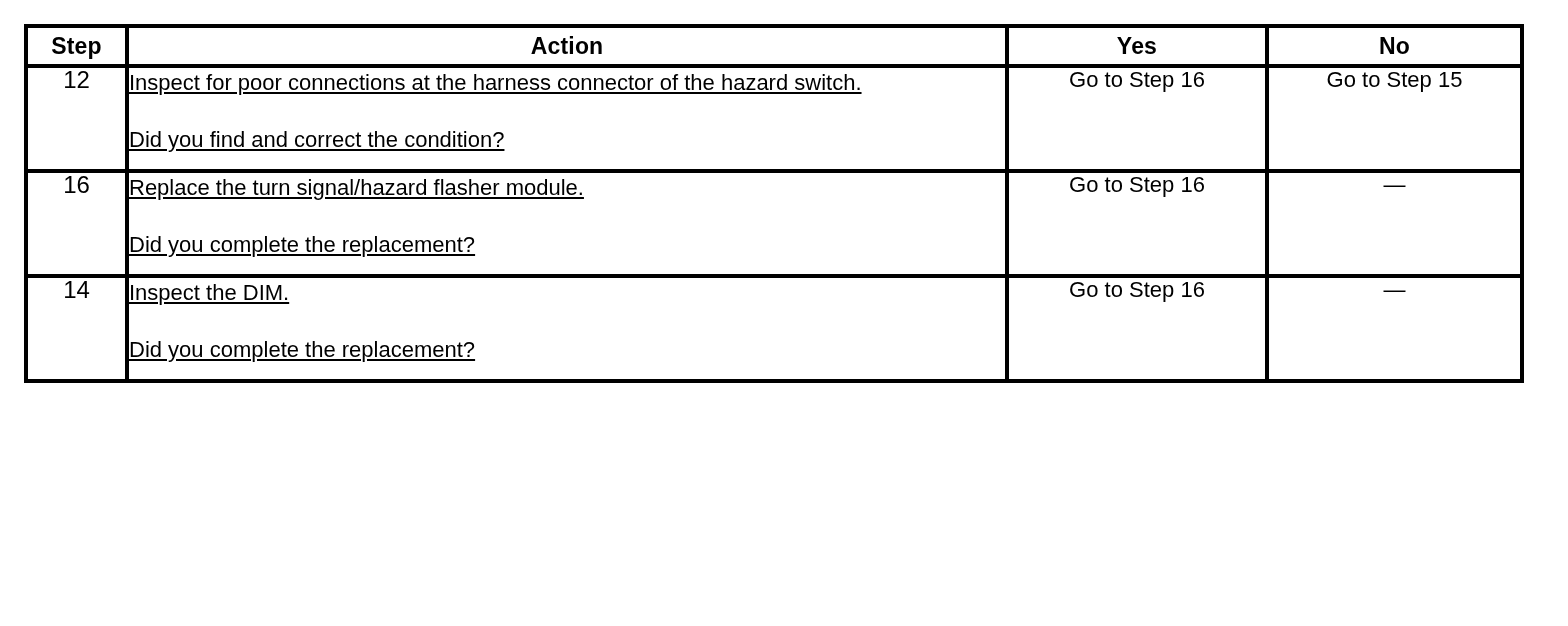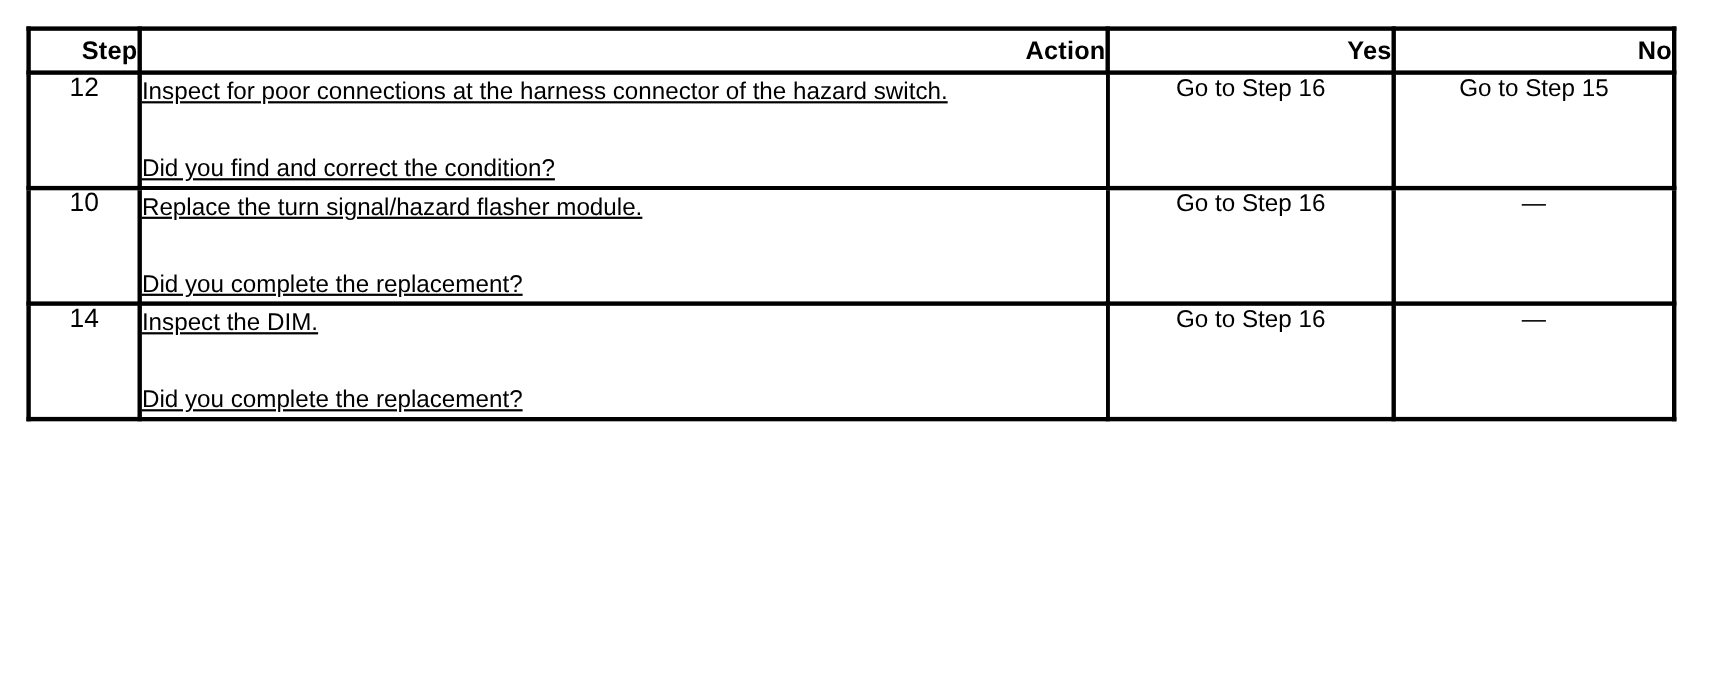--- a/index.html
+++ b/index.html
@@ -45,21 +45,21 @@
   col.c-step   { width: 101px; }
   col.c-action { width: 880px; }
   col.c-yes    { width: 260px; }
   col.c-no     { width: 255px; }
 
   
   .flow-table thead th {
     height: 36px;
     font-size: 23px;
     font-weight: bold;
-    text-align: right;
+    text-align: center;
     vertical-align: middle;
     line-height: 1;
     letter-spacing: 0.2px;
   }
 
   
   .cell-step {
     height: 101px;
     text-align: center;
     vertical-align: middle;
@@ -84,21 +84,21 @@
     text-decoration: underline;
   }
 
   .action-line {
     font-size: 22px;
     line-height: 1.05;
     text-align: left;
     white-space: nowrap;
   }
   .action-line.first { padding-top: 3px; }
-  .action-line.second { padding-bottom: 5px; }
+  .action-line.second { padding-bottom: 18px; }
 
   .cell-answer {
     height: 101px;
     vertical-align: bottom;
     text-align: center;
     padding: 0 6px 5px 6px;
     font-size: 22px;
     line-height: 1.05;
   }
 
@@ -141,21 +141,21 @@
         </td>
         <td class="cell-answer">
           <span class="answer-text">Go to Step 16</span>
         </td>
         <td class="cell-answer">
           <span class="answer-text">Go to Step 15</span>
         </td>
       </tr>
 
       <tr>
-        <td class="cell-step">10</td>
+        <td class="cell-step">16</td>
         <td class="cell-action">
           <div class="action-inner">
             <div class="action-line first">Replace the turn signal/hazard flasher module.</div>
             <div class="action-line second">Did you complete the replacement?</div>
           </div>
         </td>
         <td class="cell-answer">
           <span class="answer-text">Go to Step 16</span>
         </td>
         <td class="cell-answer">

